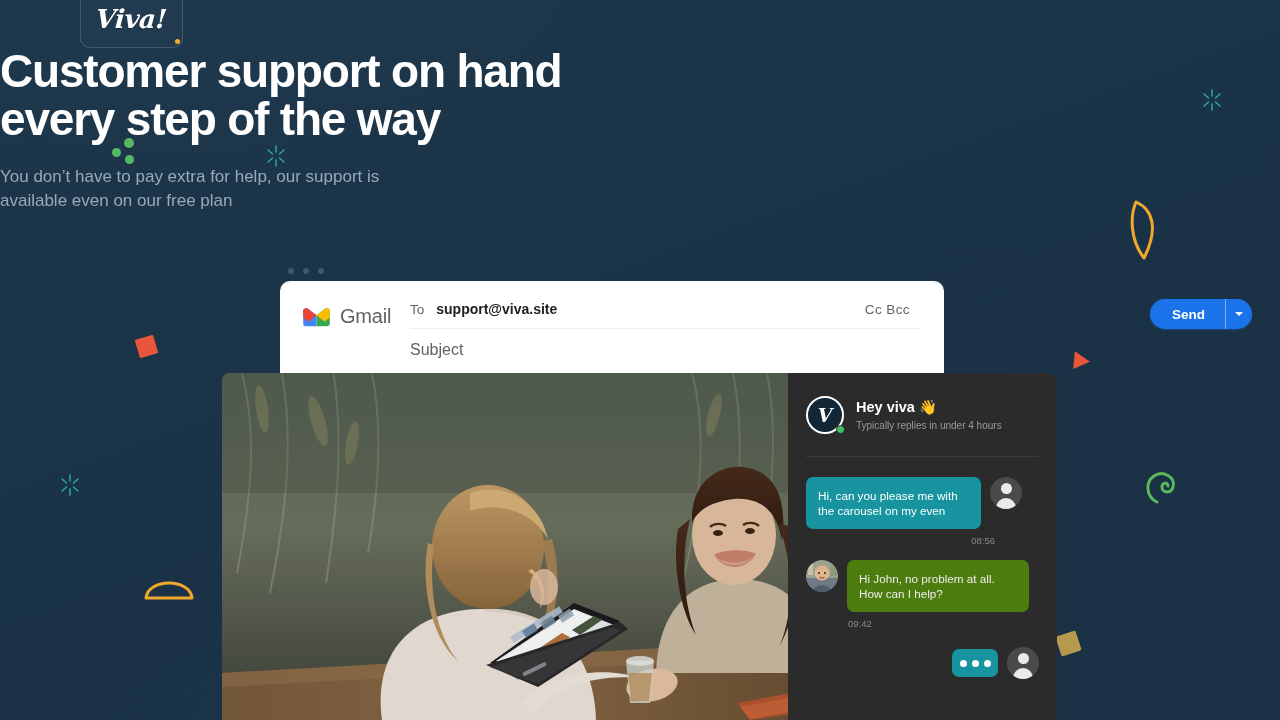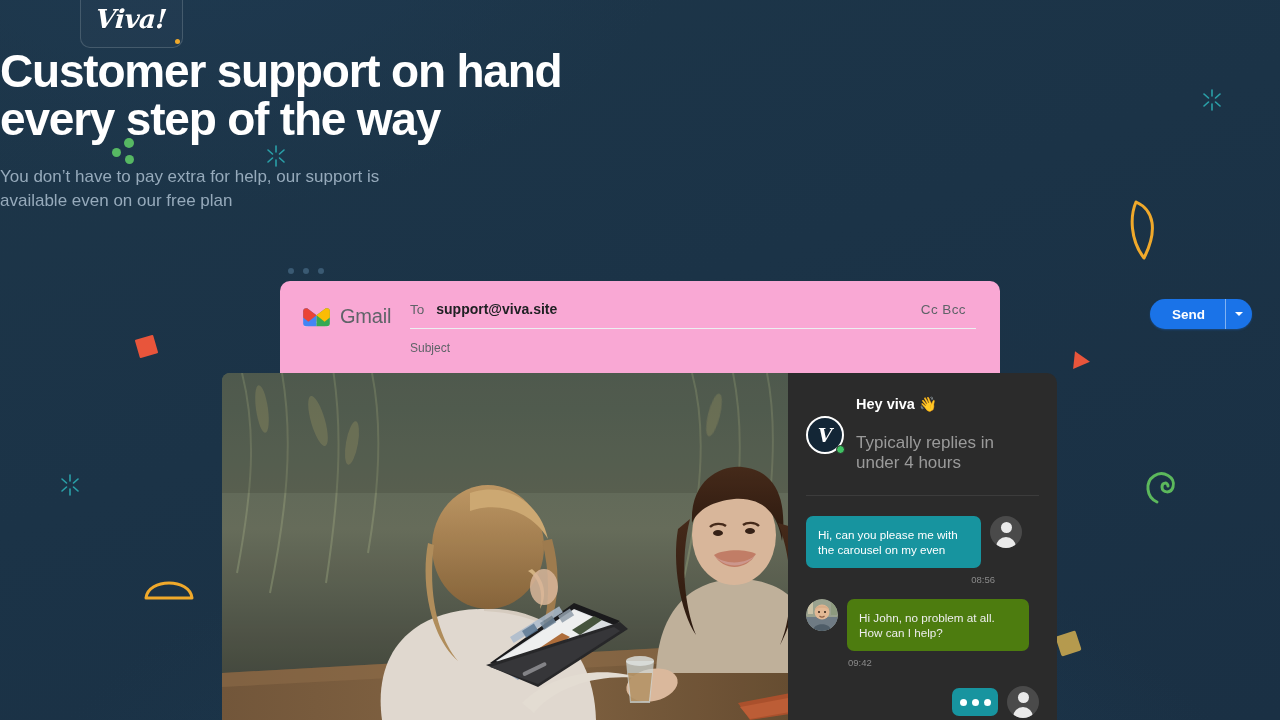--- a/index.html
+++ b/index.html
@@ -96,22 +96,22 @@
   .window-dots {
     position: absolute; left: 288px; top: 268px;
     display: flex; gap: 9px;
   }
   .window-dots span {
     width: 6px; height: 6px; border-radius: 50%;
     background: #3a5a73; display: block;
   }
   .gmail-card {
     position: absolute; left: 280px; top: 281px;
-    width: 720px; height: 120px;
-    background: #f9a8d4;
+    width: 664px; height: 120px;
+    background: #ffffff;
     border-radius: 10px 10px 0 0;
     overflow: hidden;
   }
   .gmail-row {
     display: flex; align-items: flex-start;
     padding: 20px 24px 0 22px;
   }
   .gmail-brand {
     display: flex; align-items: center; gap: 9px;
     width: 108px; flex: none; padding-top: 4px;
@@ -126,21 +126,21 @@
     border-bottom: 1px solid #eceff1;
     padding-bottom: 11px;
   }
   .field-to .lbl { font-size: 13.5px; color: #5f6368; margin-right: 12px; }
   .field-to .val { font-size: 14px; color: #202124; font-weight: bold; }
   .field-to .ccbcc {
     margin-left: auto; font-size: 13.5px; color: #5f6368;
     letter-spacing: 0.4px; padding-right: 10px;
   }
   .field-subject {
-    padding-top: 12px; font-size: 12px; color: #5f6368;
+    padding-top: 12px; font-size: 16px; color: #5f6368;
   }
   .send-btn {
     position: absolute; right: 28px; top: 299px;
     height: 30px; display: flex; align-items: stretch;
     background: #1a73e8; border-radius: 16px; overflow: hidden;
     box-shadow: 0 1px 2px rgba(26,115,232,0.35);
   }
   .send-btn .send-label {
     display: flex; align-items: center; padding: 0 20px 0 22px;
     color: #fff; font-size: 13.5px; font-weight: bold;
@@ -190,21 +190,21 @@
     font-family: "DejaVu Serif", serif; font-style: italic;
     font-weight: bold; font-size: 19px; color: #ffffff;
     overflow: hidden;
   }
   .chat-avatar .online {
     position: absolute; right: -1px; bottom: 0;
     width: 9px; height: 9px; border-radius: 50%;
     background: #3fc163; border: 1.5px solid #2b2b2b;
   }
   .chat-title { font-size: 14.5px; font-weight: bold; color: #fff; }
-  .chat-sub { font-size: 17px; color: #9a9a9a; margin-top: 20px; }
+  .chat-sub { font-size: 10px; color: #9a9a9a; margin-top: 4px; }
   .chat-divider {
     height: 1px; background: #3c3c3c;
     margin: 22px 18px 0 18px;
   }
   .chat-body { padding: 20px 18px 0 18px; }
 
   .msg-row { display: flex; align-items: flex-start; gap: 9px; }
   .bubble {
     border-radius: 7px; padding: 11px 12px;
     font-size: 11.7px; line-height: 15px;

